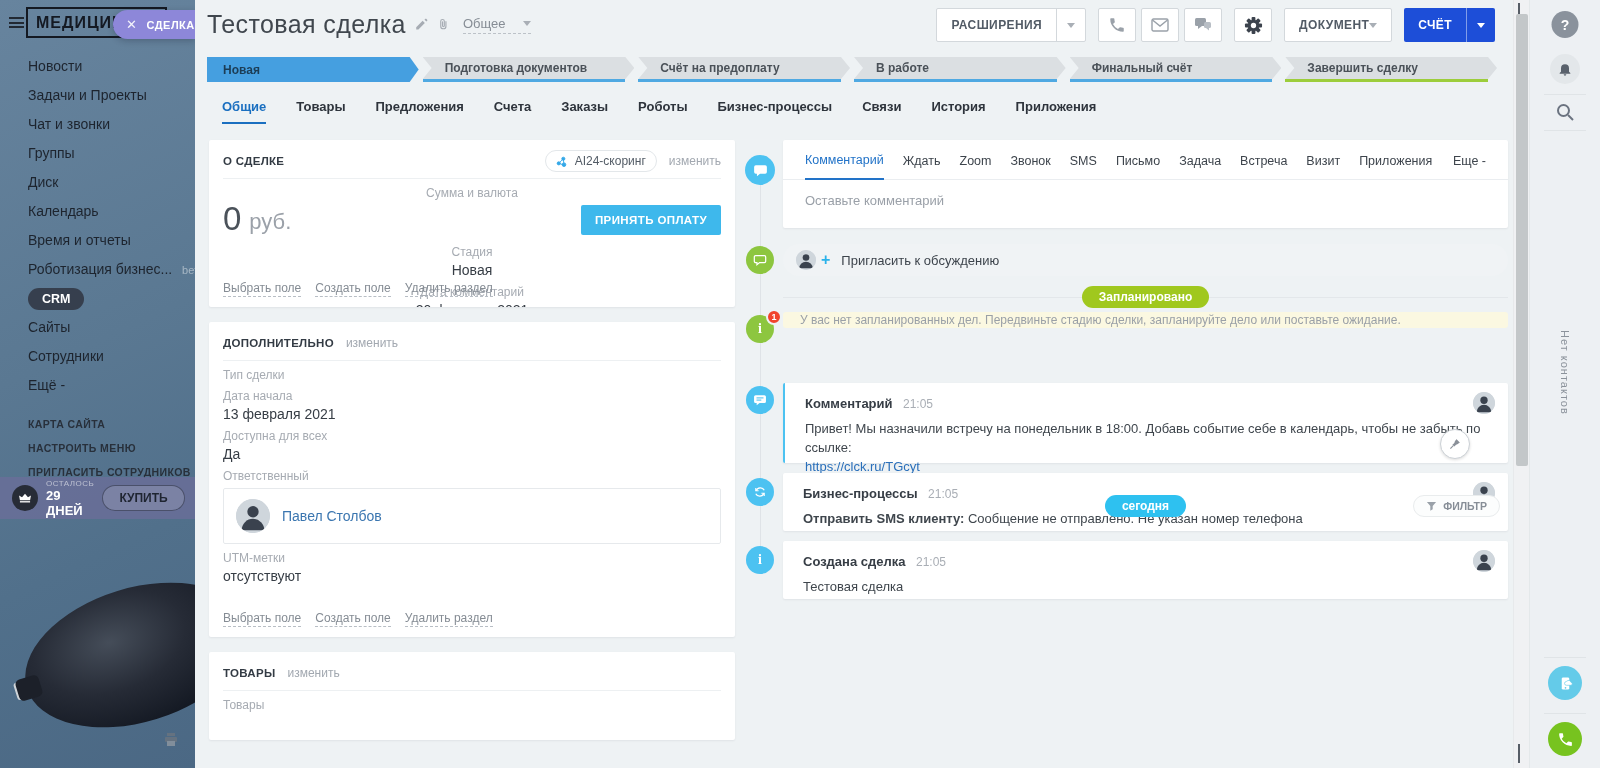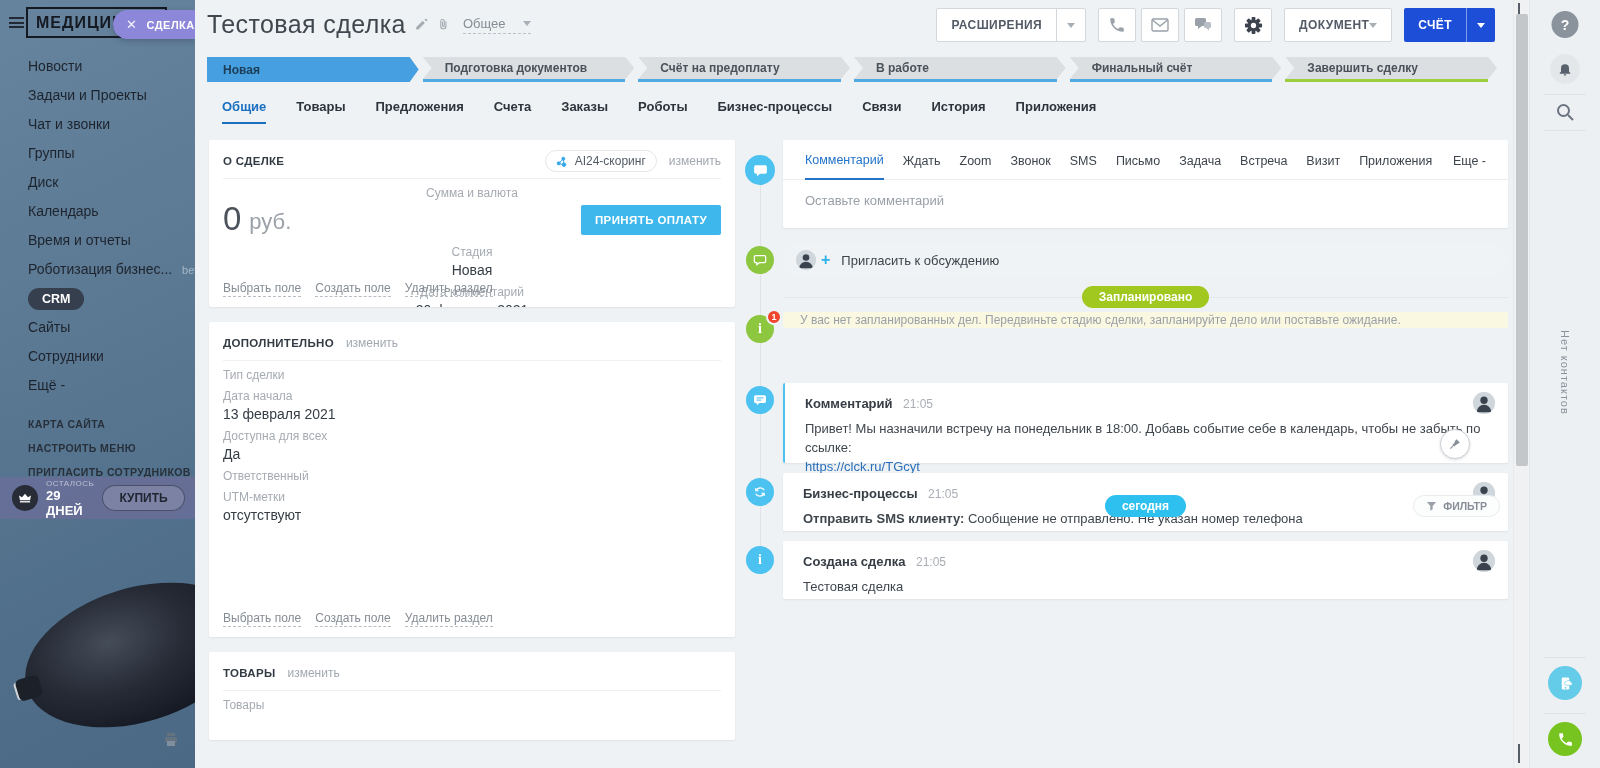--- a/index.html
+++ b/index.html
@@ -409,20 +409,30 @@
           <span class="card-title">ДОПОЛНИТЕЛЬНО</span>
           <span class="sp edit-link">изменить</span>
         </div>
         <div class="card-div"></div>
         <div class="f-label">Тип сделки</div>
         <div class="f-label">Дата начала</div>
         <div class="f-value">13 февраля 2021</div>
         <div class="f-label">Доступна для всех</div>
         <div class="f-value">Да</div>
         <div class="f-label">Ответственный</div>
+        <div class="resp-box">
+          <span class="avatar av34">
+            <svg viewBox="0 0 24 24" width="34" height="34">
+                <circle cx="12" cy="12" r="12" fill="#cfd6dc"></circle>
+                <circle cx="12" cy="9" r="4" fill="#3a424e"></circle>
+                <path d="M4 22a8 8 0 0 1 16 0z" fill="#3a424e"></path>
+              </svg>
+          </span>
+          <span class="resp-name">Павел Столбов</span>
+        </div>
         <div class="f-label">UTM-метки</div>
         <div class="f-value">отсутствуют</div>
         <div class="card-foot">
           <span class="dashed">Выбрать поле</span>
           <span class="dashed">Создать поле</span>
           <span class="sp dashed right">Удалить раздел</span>
         </div>
       </div>
 
       <div class="card h3">

